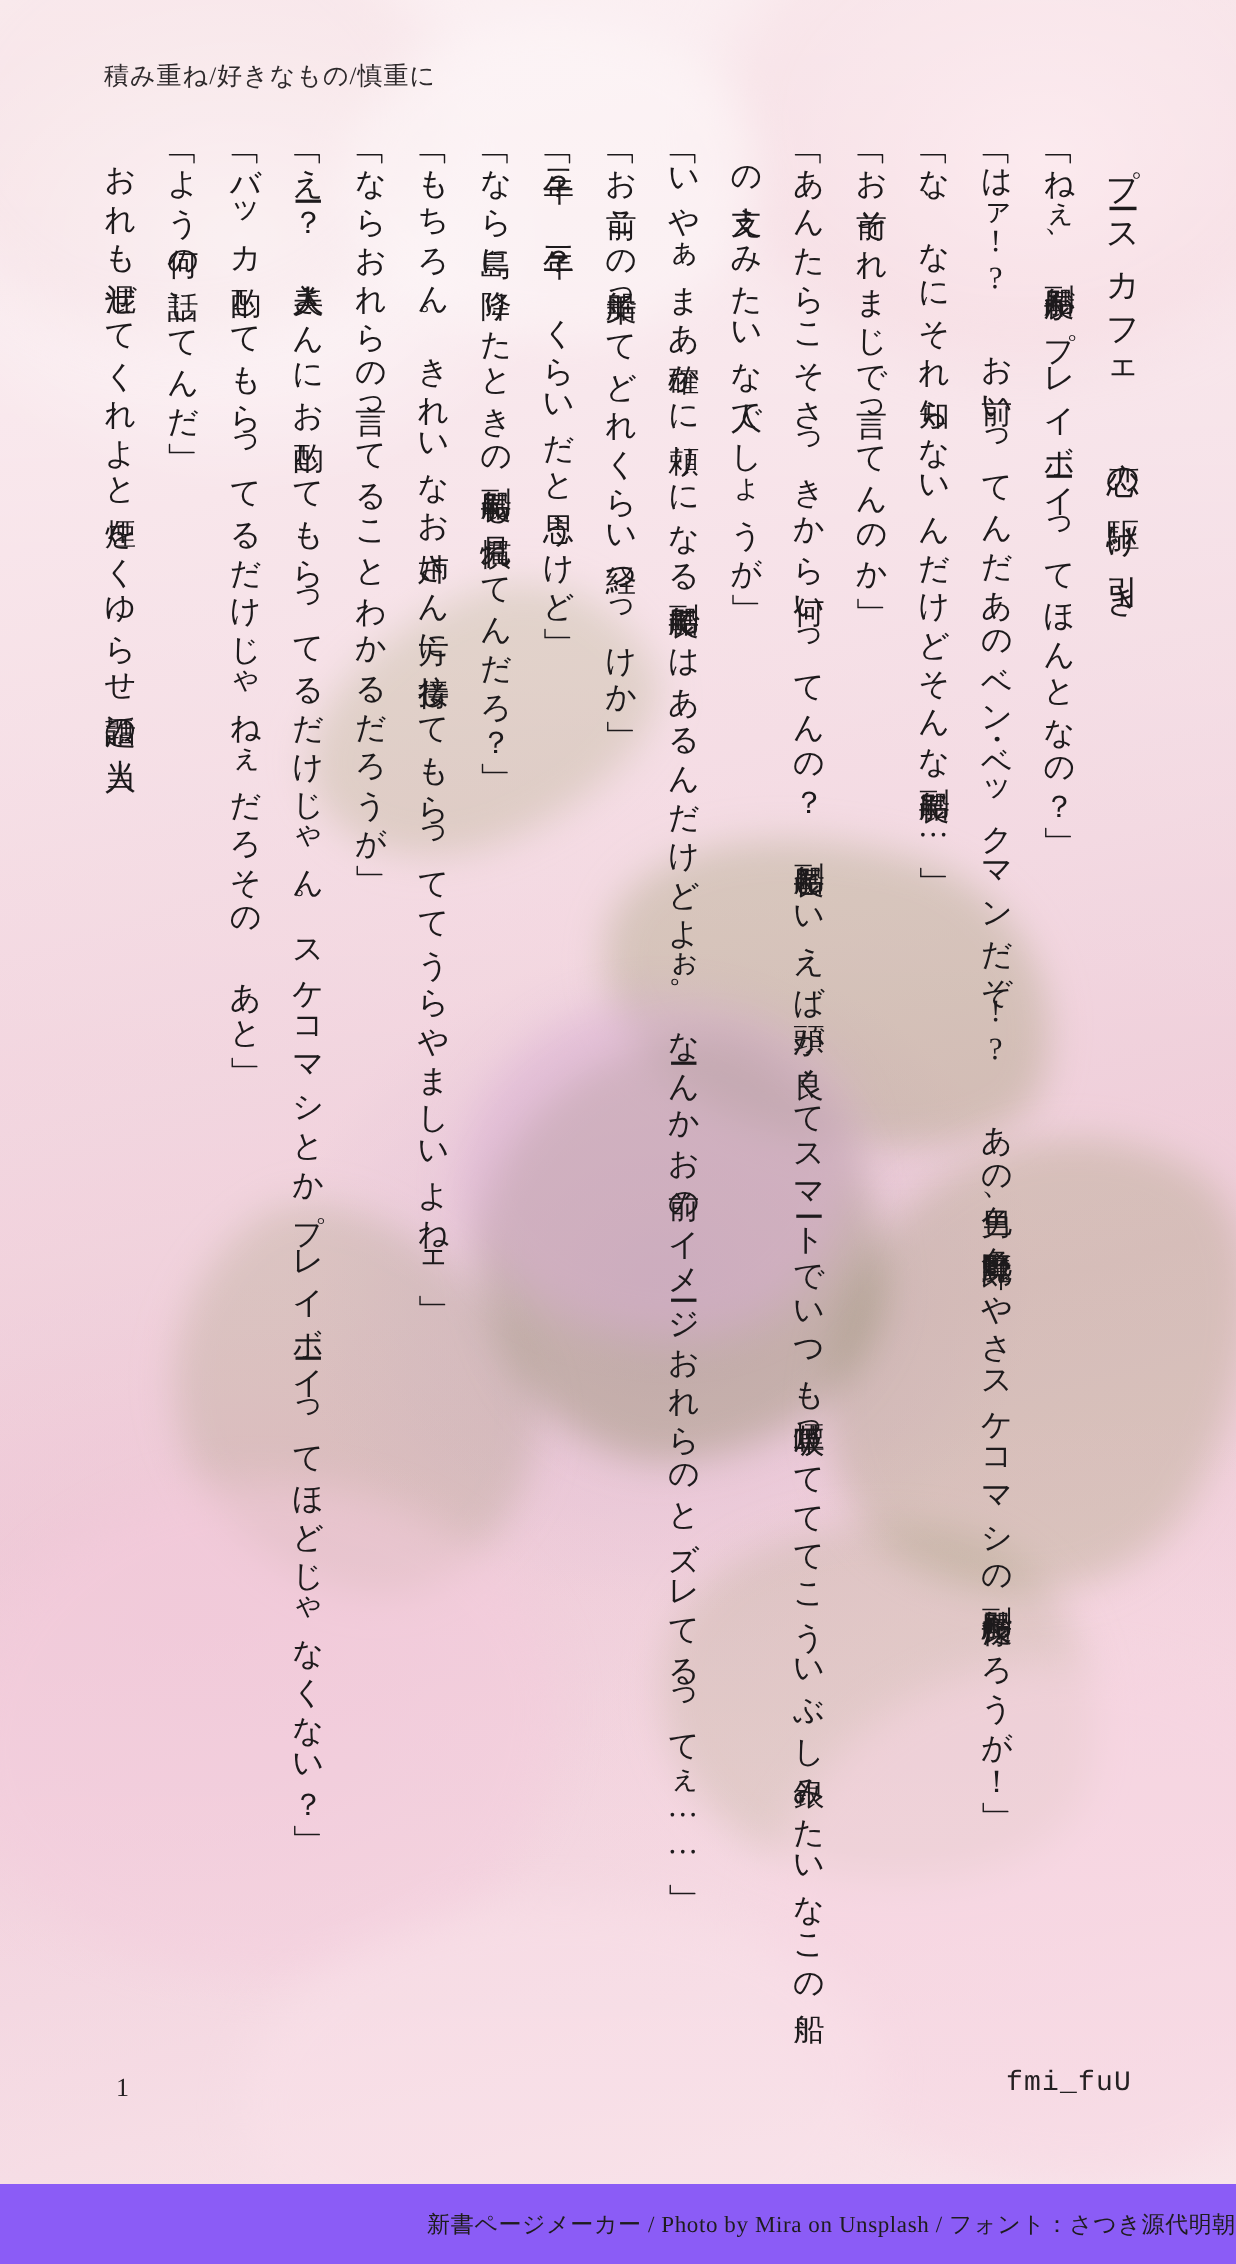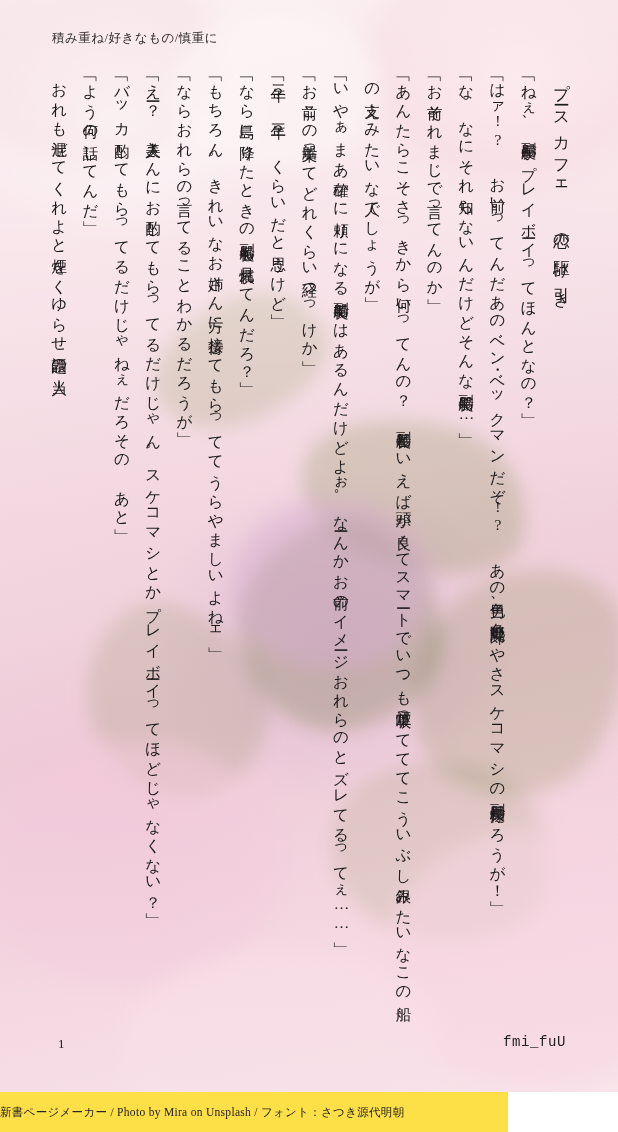--- a/index.html
+++ b/index.html
@@ -123,26 +123,26 @@
     letter-spacing: 0.6px;
     color: #242022;
     font-family: Liberation Mono, monospace;
   }
 
   
   #footer {
     position: absolute;
     left: 0;
     top: 1092px;
-    width: 508px;
+    width: 618px;
     height: 40px;
-    background: #fde047;
+    background: #8b5cf6;
     display: flex;
     align-items: center;
-    justify-content: flex-start;
+    justify-content: flex-end;
   }
   #footer-text {
     font-size: 11.5px;
     color: #1e1c1d;
     letter-spacing: 0.3px;
     white-space: nowrap;
   }
 </style>
 </head>
 <body>

